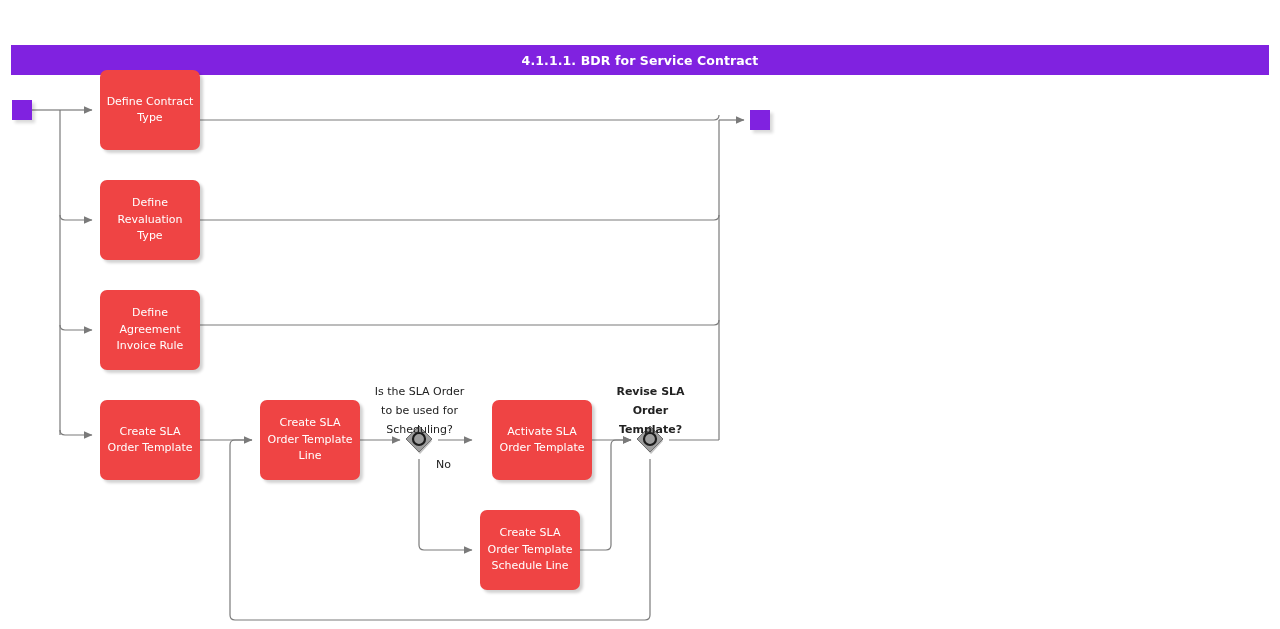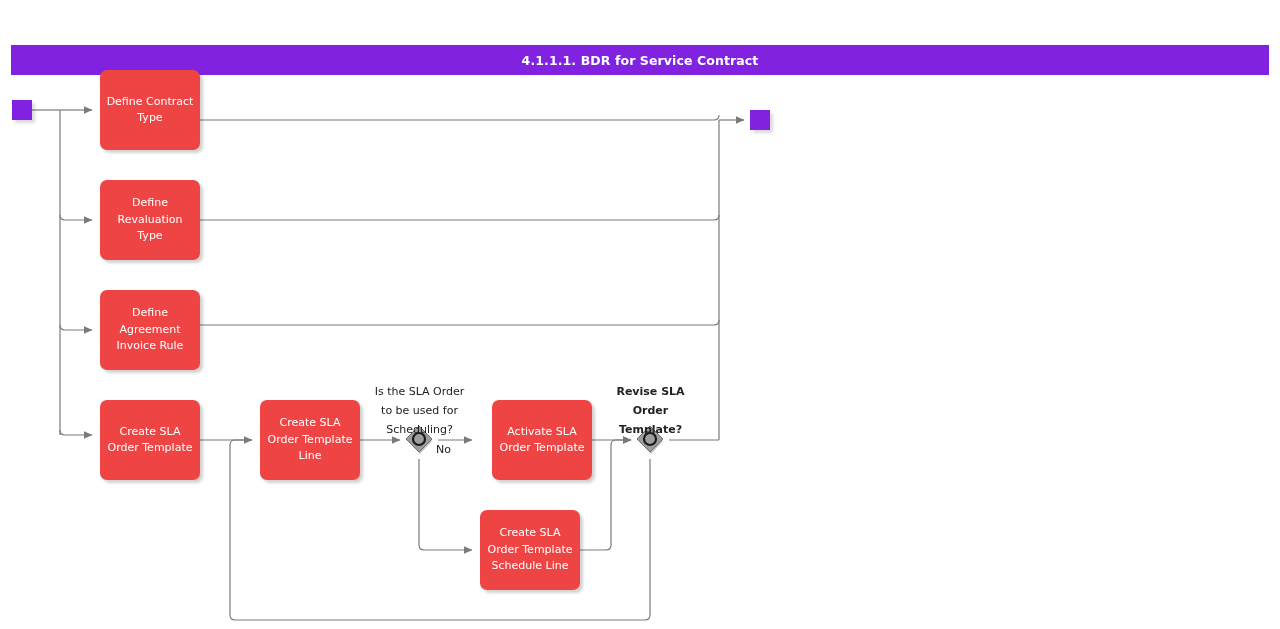--- a/index.html
+++ b/index.html
@@ -187,13 +187,13 @@
 </div>
 
 <div class="gw-label" style="left:357px; top:382px; width:125px;">Is the SLA Order
 to be used for
 Scheduling?</div>
 
 <div class="gw-label" style="left:598px; top:382px; width:105px;font-weight:bold;">Revise SLA
 Order
 Template?</div>
 
-<div class="edge-label" style="left:436px; top:443px; width:36px; text-align:left;">No</div>
+<div class="edge-label" style="left:436px; top:458px; width:36px; text-align:left;">No</div>
 
 </body></html>

